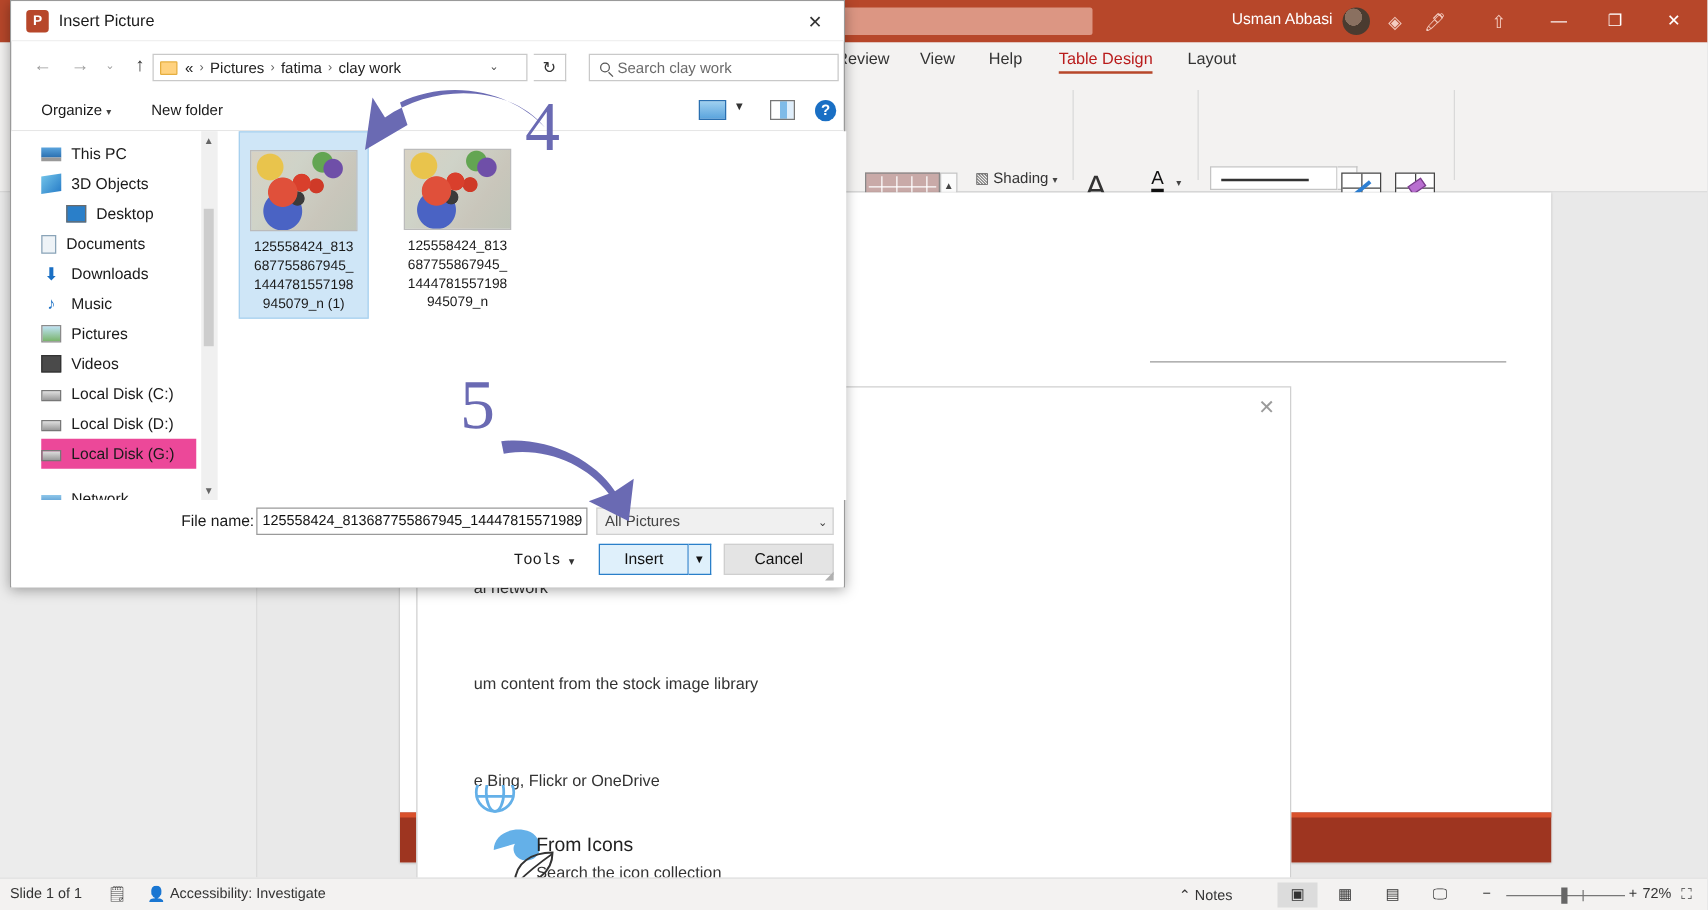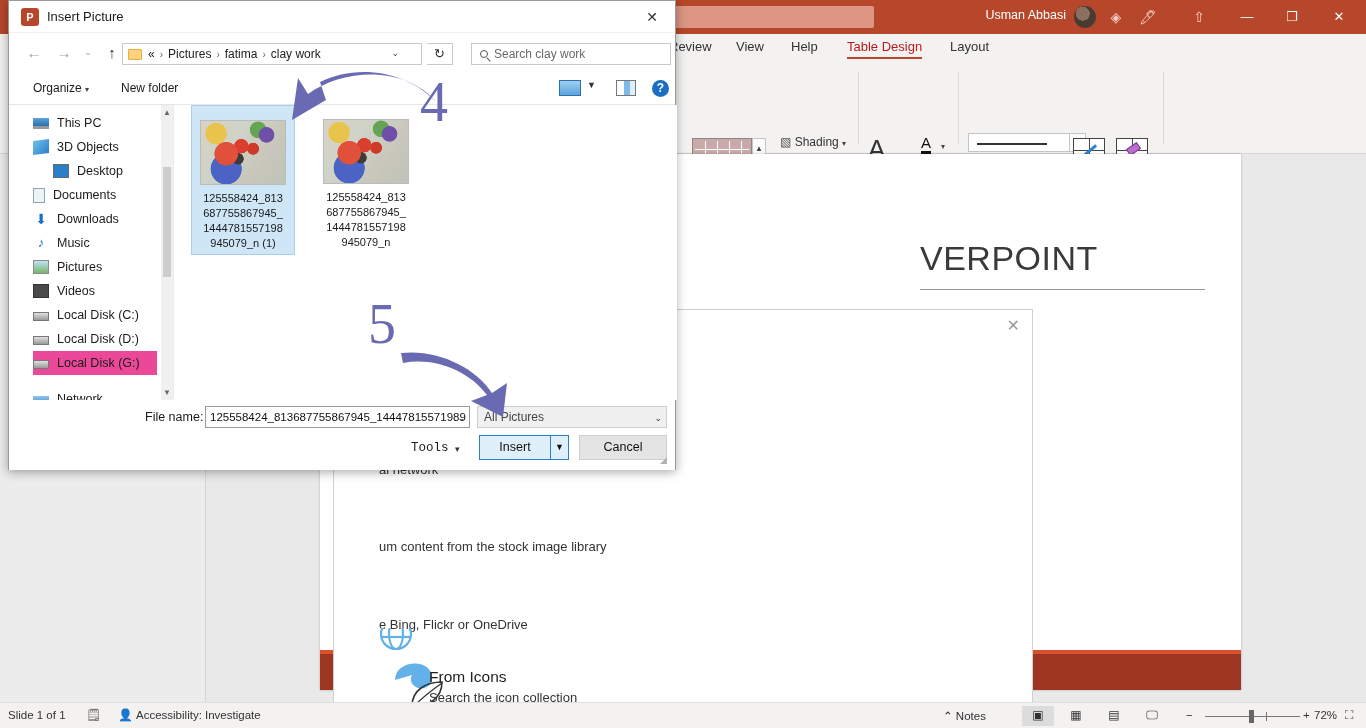--- a/index.html
+++ b/index.html
@@ -445,21 +445,20 @@
     <div class="rb-grouplabel" style="left:1028px; top:145px;">Draw Borders</div>
 
     <div class="ribbon-collapse">⌃</div>
   </div>
 
   <div class="pp-workarea">
     <div class="thumb-pane"></div>
     <div class="splitter"></div>
 
     <div class="slide-canvas">
-      <div class="slide-title">VERPOINT</div>
       <div class="slide-title-rule"></div>
       <div class="slide-redbar"></div>
 
       <div class="sel-line-v" style="left:234px; top:340px; height:118px;"></div>
       <div class="sel-line-v" style="left:686px; top:340px; height:118px;"></div>
       <div class="sel-line-h" style="left:234px; top:458px; width:452px;"></div>
       <div class="sel-handle" style="left:230px; top:453px;"></div>
       <div class="sel-handle" style="left:456px; top:453px;"></div>
       <div class="sel-handle" style="left:681px; top:453px;"></div>
     </div>

